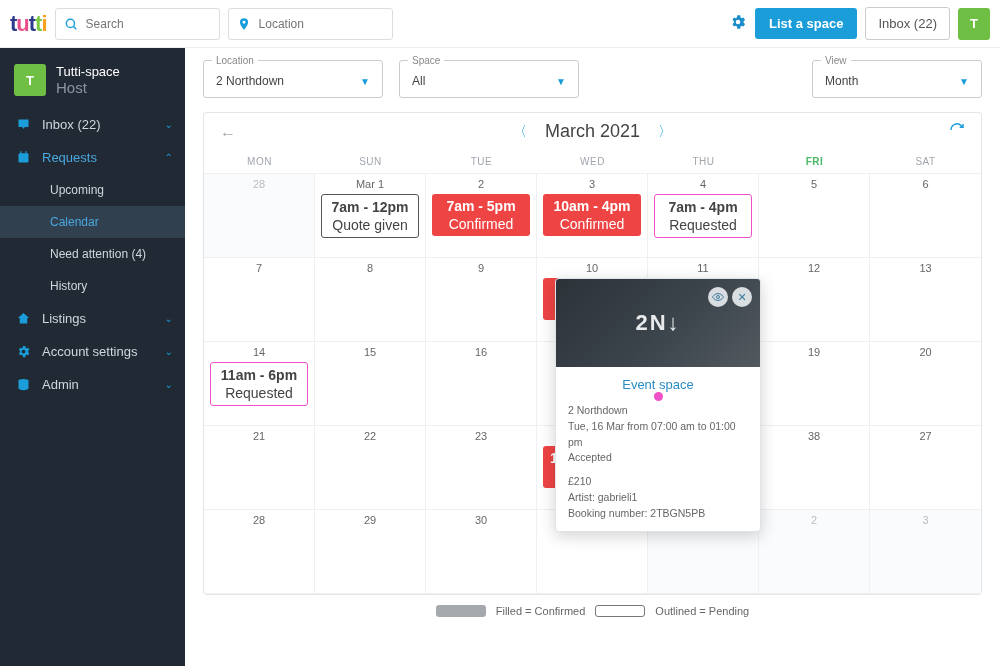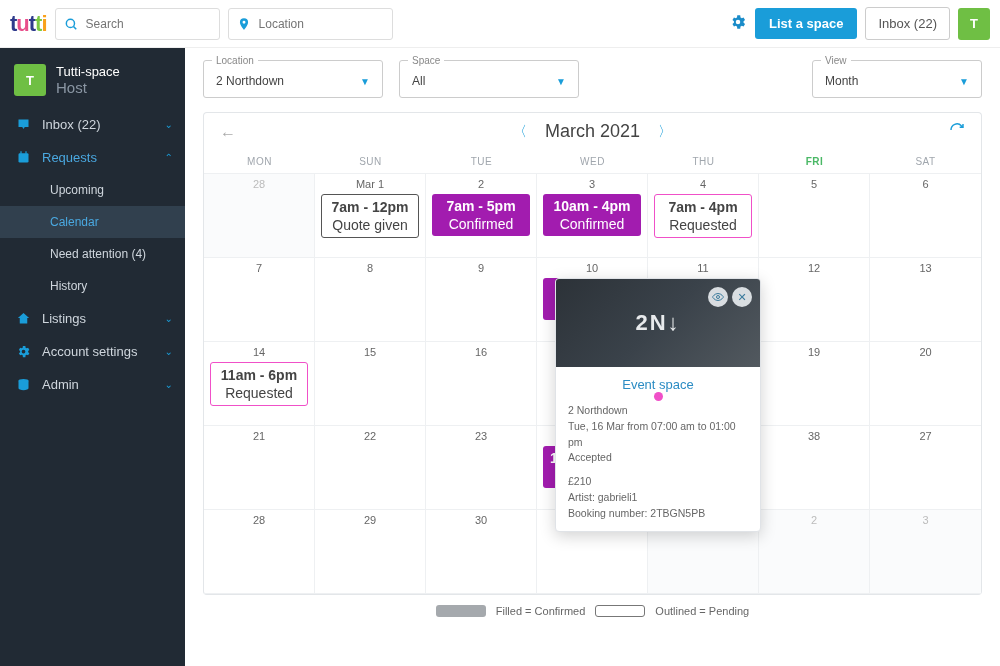--- a/index.html
+++ b/index.html
@@ -56,21 +56,21 @@
 .dow.today { color: #4ab866; font-weight: 600; }
 .cell { border-right: 1px solid #eef0f2; border-bottom: 1px solid #eef0f2; min-height: 84px; padding: 4px 6px; position: relative; }
 .cell:last-child { border-right: 0; }
 .cell.faded { background: #fafbfc; color: #bbb; }
 .daynum { text-align: center; font-size: 11px; color: #666; margin-bottom: 4px; }
 .cell.faded .daynum { color: #bbb; }
 
 .evt { font-size: 14px; border-radius: 3px; padding: 3px 6px; margin-bottom: 3px; line-height: 1.3; cursor: pointer; }
 .evt .t { font-weight: 700; display: block; text-align: center; }
 .evt .s { display: block; text-align: center; }
-.evt.confirmed { background: #a21caf; color: #fff; }
+.evt.confirmed { background: #ef4444; color: #fff; }
 .evt.pending { background: #fff; border: 1px solid #f050c8; color: #444; }
 .evt.quote { background: #fff; border: 1px solid #555; color: #444; }
 
 .legend { display: flex; align-items: center; justify-content: center; gap: 10px; margin-top: 10px; font-size: 11px; color: #666; }
 .swatch-fill { width: 50px; height: 12px; background: #a5a9ad; border-radius: 3px; }
 .swatch-out { width: 50px; height: 12px; border: 1.5px solid #777; border-radius: 3px; }
 
 
 .pop { position: absolute; left: 370px; top: 230px; width: 206px; background: #fff; border: 1px solid #e0e3e7; border-radius: 4px; box-shadow: 0 4px 16px rgba(0,0,0,0.18); z-index: 50; overflow: hidden; }
 .pop-img { height: 88px; background: linear-gradient(135deg,#2c3238 0%, #3a424a 50%, #52595f 100%); position: relative; display: flex; align-items: center; justify-content: center; }

